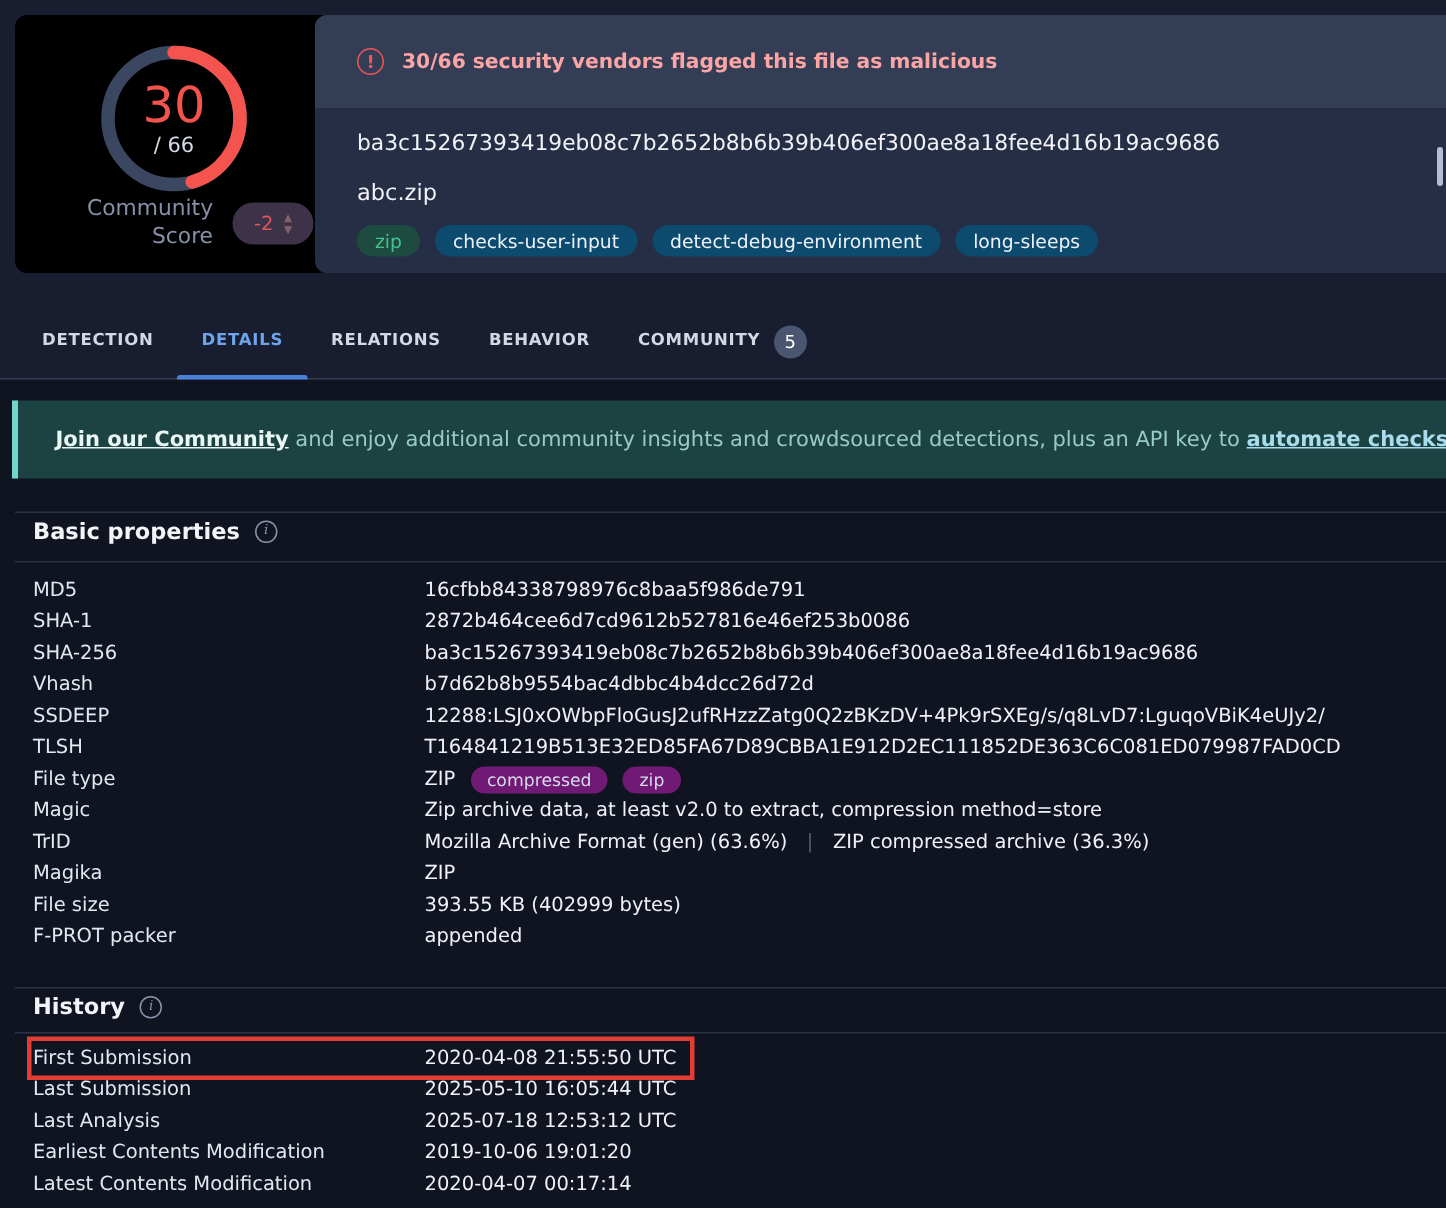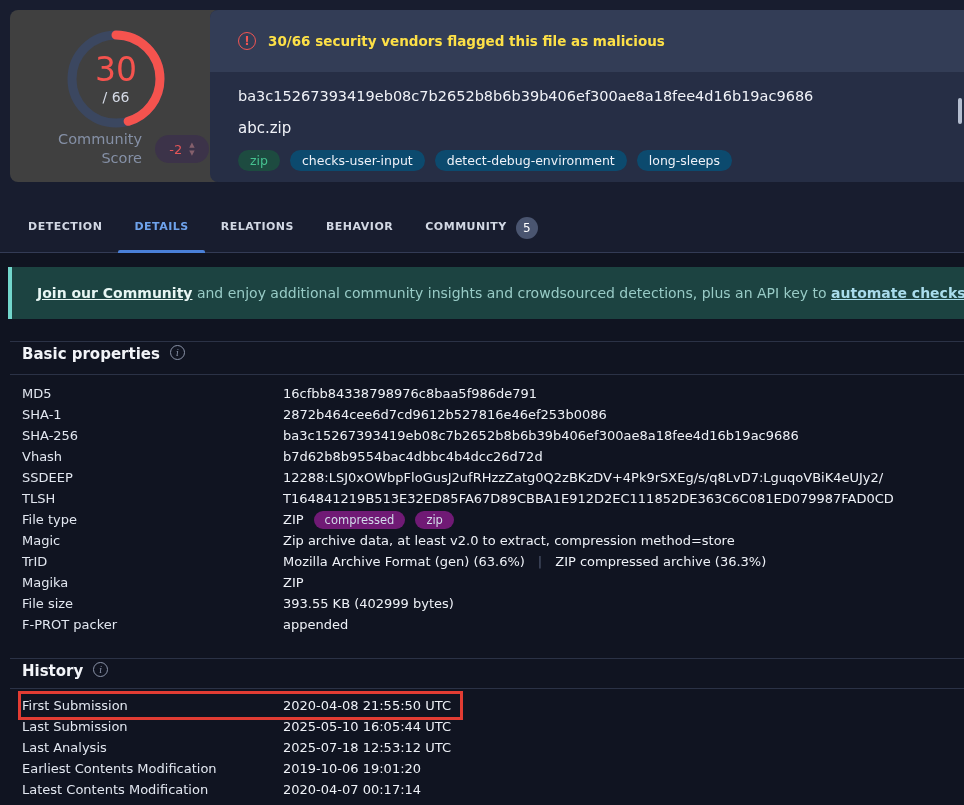--- a/index.html
+++ b/index.html
@@ -10,21 +10,21 @@
     font-family:"DejaVu Sans","Liberation Sans",sans-serif;
     color:#eef1f7;
   }
   
   .header {
     position:absolute; left:0; top:0; width:964px; height:253px;
     background:#181d2f; border-bottom:1px solid #333b55;
   }
   .score-card {
     position:absolute; left:10px; top:10px; width:212px; height:172px;
-    background:#404040; border-radius:8px;
+    background:#000000; border-radius:8px;
   }
   .donut { position:absolute; left:50%; top:13px; transform:translateX(-50%);
     width:112px; height:112px; }
   .donut svg { display:block; }
   .ring-bg { fill:none; stroke:#3b4760; stroke-width:9; }
   .ring-val { fill:none; stroke:#f5534e; stroke-width:9; stroke-linecap:round;
     stroke-dasharray:125.7 150.8; }
   .donut-text { position:absolute; inset:0; display:flex; flex-direction:column;
     align-items:center; justify-content:center; }
   .donut-text .score { color:#f5534e; font-size:33px; line-height:1; }
@@ -40,21 +40,21 @@
   
   .file-card {
     position:absolute; left:210px; top:10px; width:754px; height:172px;
     background:#262e45; border-radius:8px 0 0 8px;
   }
   .warning-strip { height:62px; background:#333d56; border-radius:8px 0 0 0;
     display:flex; align-items:center; gap:12px; padding-left:28px; }
   .warn-icon { flex:0 0 18px; width:18px; height:18px; border:1.5px solid #f25553;
     border-radius:50%; color:#f25553; display:grid; place-items:center;
     font-size:12px; font-weight:bold; }
-  .warn-text { color:#fde047; font-weight:bold; font-size:13.5px; }
+  .warn-text { color:#fca5a5; font-weight:bold; font-size:13.5px; }
   .file-body { padding:16px 0 0 28px; }
   .hash-line { font-size:14.5px; color:#f0f2f8; margin-bottom:15px; white-space:nowrap; }
   .filename { font-size:15px; color:#f0f2f8; margin-bottom:13px; }
   .tags-row { display:flex; gap:10px; align-items:center; }
   .tag { background:#0c4a6e; color:#eef1f8; font-size:12.5px; padding:3px 12px;
     border-radius:12px; cursor:pointer; white-space:nowrap; }
   .tag.green { background:#1d4b40; color:#45c18f; }
   .vscroll { position:absolute; right:2px; top:88px; width:4px; height:26px;
     background:#b4bdcf; border-radius:2px; cursor:pointer; }
   
@@ -71,21 +71,21 @@
   
   .banner { position:absolute; left:8px; top:267px; width:956px; height:52px;
     background:#1c4341; border-left:4px solid #72d6cc; display:flex;
     align-items:center; padding-left:25px; font-size:14px; color:#98cbc6;
     white-space:nowrap; }
   .banner a { font-weight:bold; text-decoration:underline; cursor:pointer; }
   .banner .lnk1 { color:#e8f6f4; }
   .banner .lnk2 { color:#a9dcec; }
   
   .divider { position:absolute; left:10px; right:0; height:1px; background:#2b3246; }
-  .sec-head { position:absolute; left:22px; display:flex; gap:10px;
+  .sec-head { position:absolute; left:22px; display:flex; align-items:center; gap:10px;
     font-size:15px; font-weight:bold; color:#f2f4f8; }
   .info-icon { width:15px; height:15px; border:1px solid #8a93a8; border-radius:50%;
     color:#8a93a8; font-size:9px; font-weight:normal; display:grid; place-items:center;
     font-family:"DejaVu Serif",serif; font-style:italic; cursor:pointer; }
   .rows { position:absolute; left:22px; right:0; }
   .prow { display:flex; align-items:center; height:21px; font-size:13px; }
   .pkey { flex:0 0 261px; color:#e2e7f0; }
   .pval { color:#eef1f7; white-space:nowrap; display:flex; align-items:center; }
   .mini-badge { background:#701a75; color:#d3dbea; font-size:11.5px; padding:2px 11px;
     border-radius:11px; margin-left:10px; cursor:pointer; }

